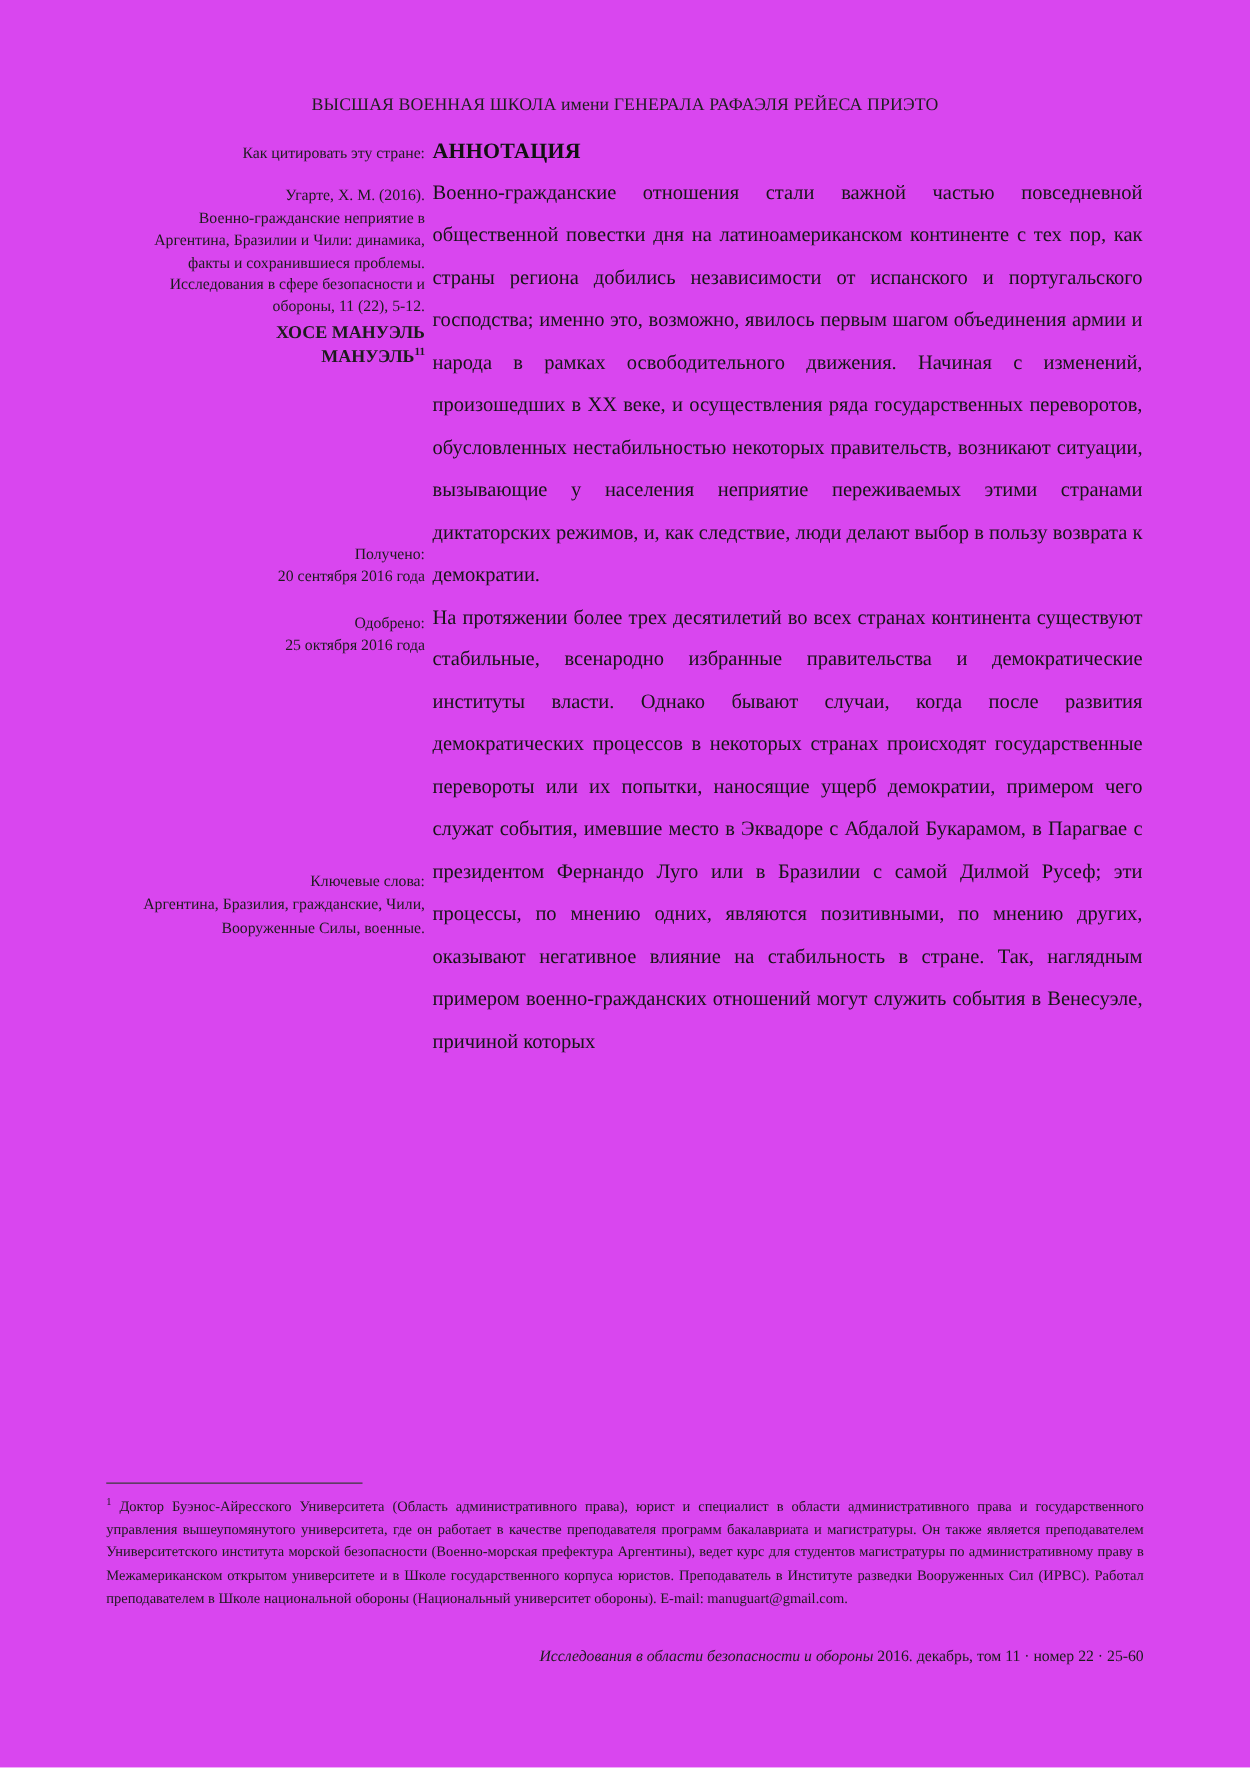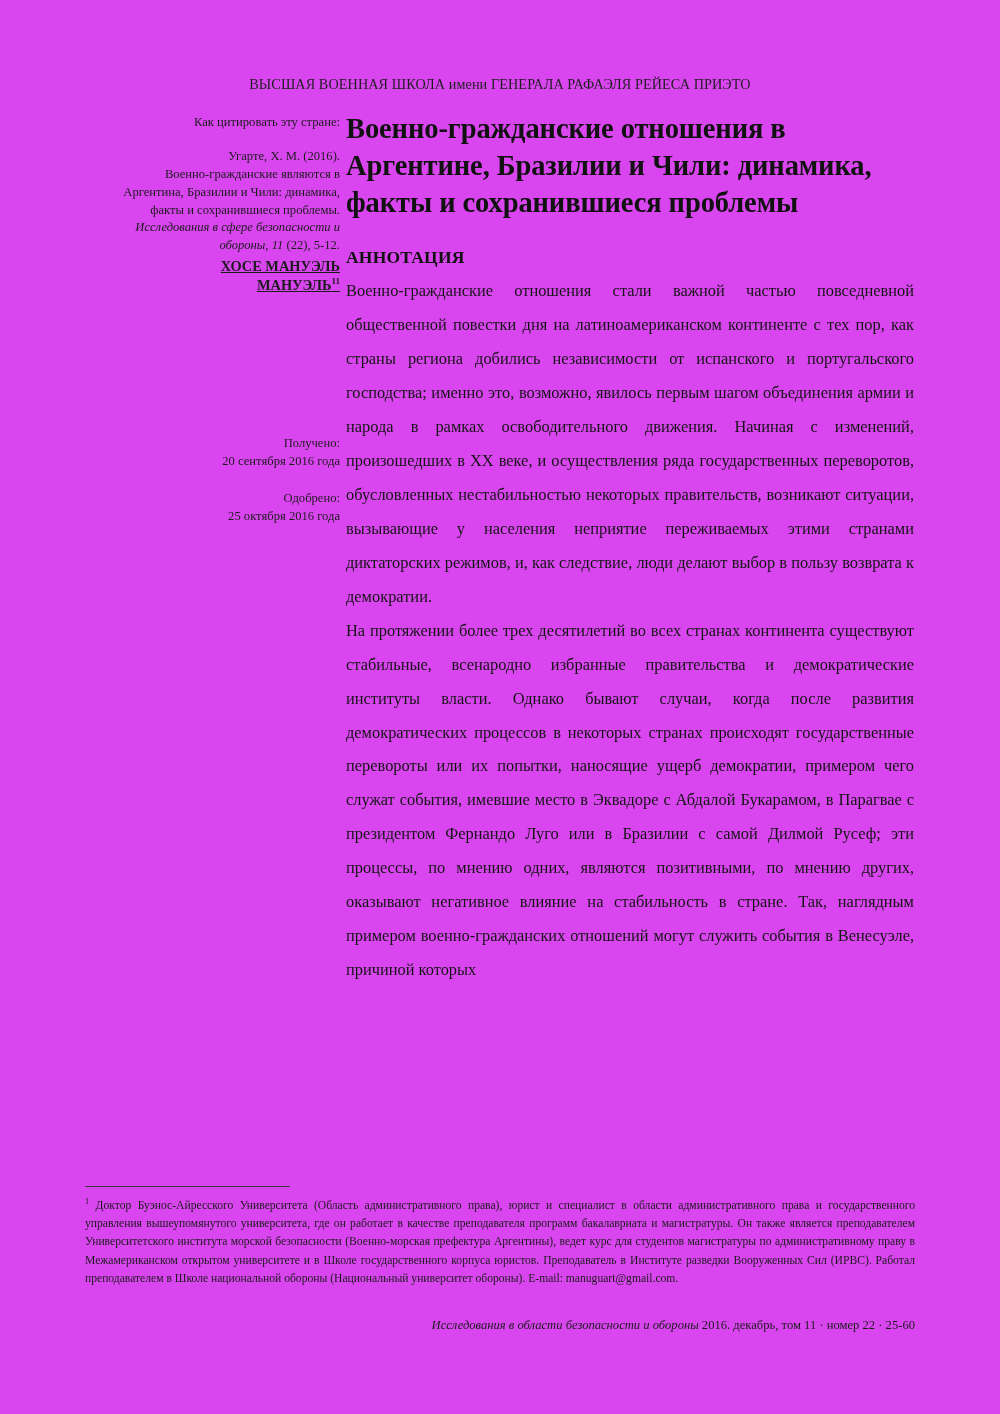--- a/index.html
+++ b/index.html
@@ -42,28 +42,26 @@
     top: 114px;
     width: 258px;
     text-align: right;
     font-size: 12.6px;
     line-height: 1.42;
     color: #1c1c1c;
   }
   .side-howto { margin-bottom: 16px; }
   .side-citation { margin-bottom: 0; }
   .side-citation .ital {
-    font-style: italic;
   }
   .side-author {
     font-weight: bold;
     font-size: 14.4px;
     line-height: 1.3;
     margin-top: 2px;
-    text-decoration: underline;
   }
   .side-author sup {
     font-size: 0.62em;
     vertical-align: super;
     font-weight: bold;
   }
 
   .side-dates {
     position: absolute;
     left: 82px;
@@ -161,21 +159,21 @@
 <body>
 
 <div class="page">
 
   <div class="running-head">ВЫСШАЯ ВОЕННАЯ ШКОЛА имени ГЕНЕРАЛА РАФАЭЛЯ РЕЙЕСА ПРИЭТО</div>
 
   <div class="side-col">
     <div class="side-howto">Как цитировать эту стране:</div>
     <div class="side-citation">
       <span>Угарте, Х. М. (2016).</span><br>
-      <span>Военно-гражданские являются в</span><br>
+      <span>Военно-гражданские неприятие в</span><br>
       <span>Аргентина, Бразилии и Чили: динамика,</span><br>
       <span>факты и сохранившиеся проблемы.</span><br>
       <span class="ital">Исследования в сфере безопасности и</span><br>
       <span class="ital">обороны, 11</span><span> (22), 5-12.</span>
     </div>
     <div class="side-author">
       <span>ХОСЕ МАНУЭЛЬ</span><br>
       <span>МАНУЭЛЬ</span><sup>11</sup>
     </div>
   </div>
@@ -184,23 +182,27 @@
     <div class="date-group">
       <div>Получено:</div>
       <div>20 сентября 2016 года</div>
     </div>
     <div class="date-group">
       <div>Одобрено:</div>
       <div>25 октября 2016 года</div>
     </div>
   </div>
 
+  <div class="side-keywords">
+    <div>Ключевые слова:</div>
+    <div>Аргентина, Бразилия, гражданские, Чили,</div>
+    <div>Вооруженные Силы, военные.</div>
+  </div>
 
   <div class="main-col">
-    <h1 class="doc-title">Военно-гражданские отношения в Аргентине, Бразилии и Чили: динамика, факты и сохранившиеся проблемы</h1>
     <h2 class="section-heading">АННОТАЦИЯ</h2>
     <p class="abstract-para">Военно-гражданские отношения стали важной частью повседневной общественной повестки дня на латиноамериканском континенте с тех пор, как страны региона добились независимости от испанского и португальского господства; именно это, возможно, явилось первым шагом объединения армии и народа в рамках освободительного движения. Начиная с изменений, произошедших в XX веке, и осуществления ряда государственных переворотов, обусловленных нестабильностью некоторых правительств, возникают ситуации, вызывающие у населения неприятие переживаемых этими странами диктаторских режимов, и, как следствие, люди делают выбор в пользу возврата к демократии.</p>
     <p class="abstract-para">На протяжении более трех десятилетий во всех странах континента существуют стабильные, всенародно избранные правительства и демократические институты власти. Однако бывают случаи, когда после развития демократических процессов в некоторых странах происходят государственные перевороты или их попытки, наносящие ущерб демократии, примером чего служат события, имевшие место в Эквадоре с Абдалой Букарамом, в Парагвае с президентом Фернандо Луго или в Бразилии с самой Дилмой Русеф; эти процессы, по мнению одних, являются позитивными, по мнению других, оказывают негативное влияние на стабильность в стране. Так, наглядным примером военно-гражданских отношений могут служить события в Венесуэле, причиной которых</p>
   </div>
 
   <div class="footnote-rule"></div>
   <div class="footnote">
     <sup>1</sup><span> Доктор Буэнос-Айресского Университета (Область административного права), юрист и специалист в области административного права и государственного управления вышеупомянутого университета, где он работает в качестве преподавателя программ бакалавриата и магистратуры. Он также является преподавателем Университетского института морской безопасности (Военно-морская префектура Аргентины), ведет курс для студентов магистратуры по административному праву в Межамериканском открытом университете и в Школе государственного корпуса юристов. Преподаватель в Институте разведки Вооруженных Сил (ИРВС). Работал преподавателем в Школе национальной обороны (Национальный университет обороны). E-mail: manuguart@gmail.com.</span>
   </div>
 

